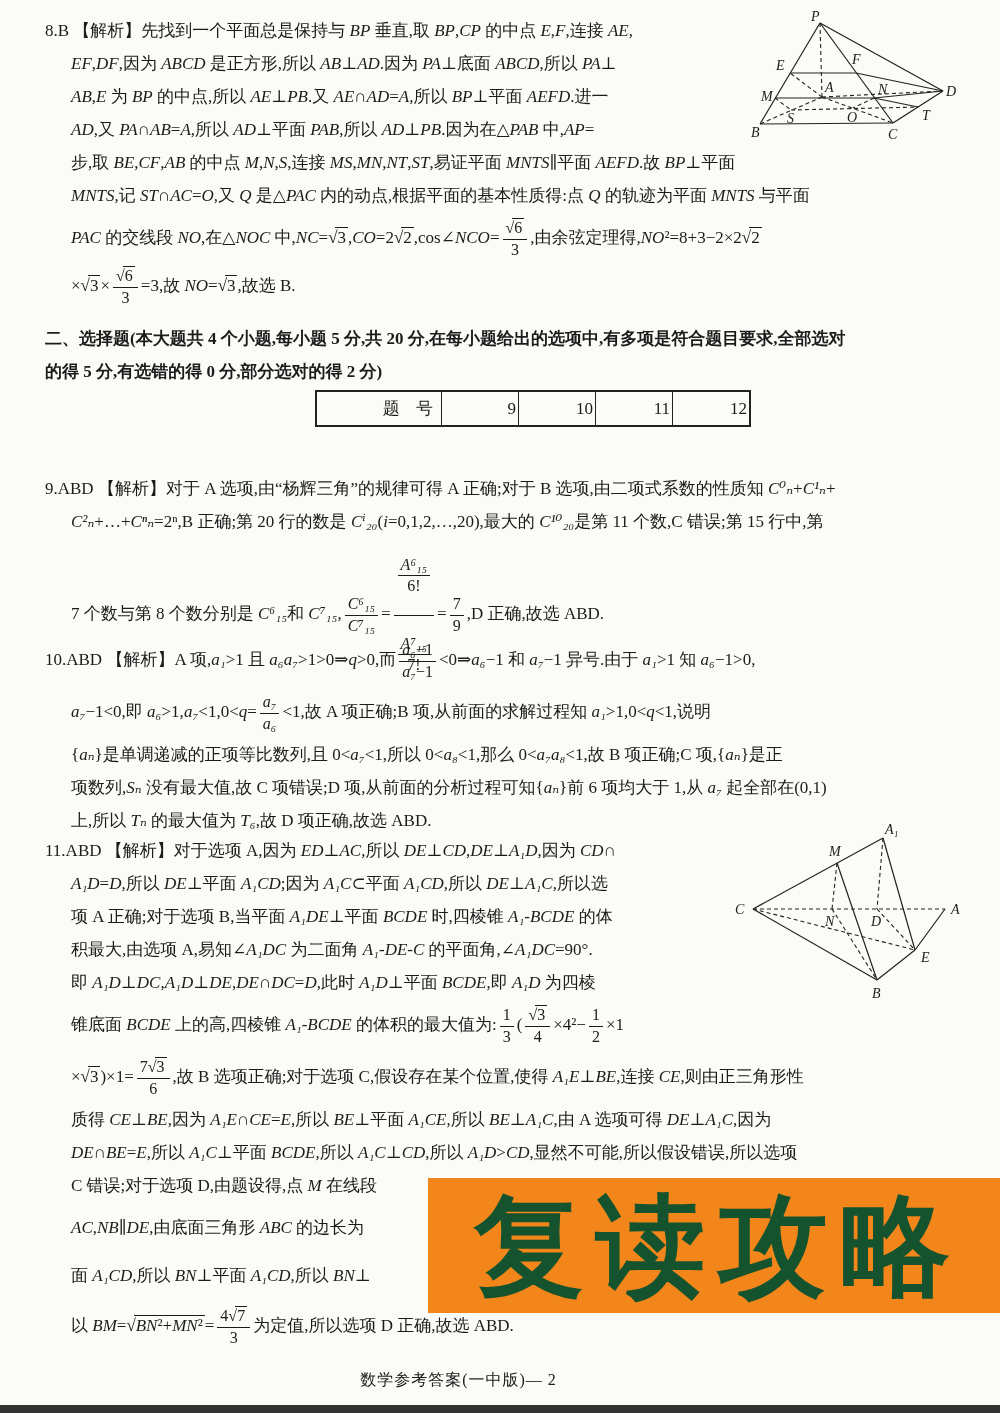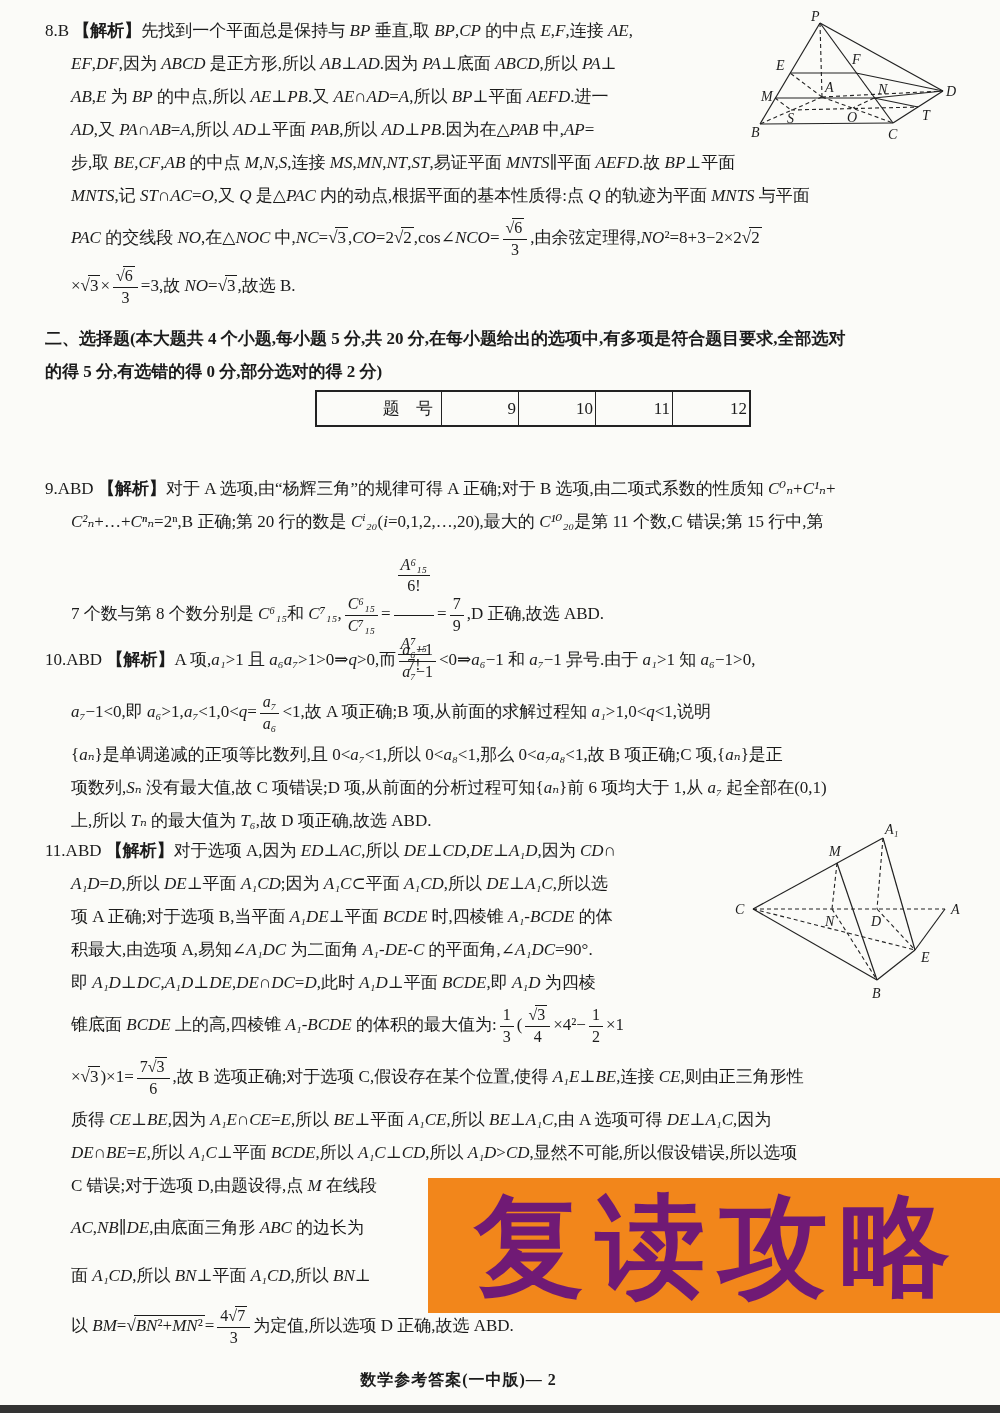--- a/index.html
+++ b/index.html
@@ -8,45 +8,45 @@
     background:#fbfbf8;color:#1b1b1b;
     font-family:"Liberation Serif","DejaVu Serif","DejaVu Sans",serif;
   }
   .blk{position:absolute;left:45px;width:940px}
   .ln{line-height:33px;white-space:pre;padding-left:26px;font-size:17px}
   .ln.first{padding-left:0}
   .t44{line-height:44px}
   .t52{line-height:52px}
   .t56{line-height:56px}
   .t88{line-height:88px}
-  .bold{font-weight:bold}
+  .bold{font-weight:normal}
   .sec-bold .ln{font-weight:bold}
   .mi{font-style:italic}
   .frac{display:inline-flex;flex-direction:column;align-items:center;vertical-align:middle;
         margin:0 3px;line-height:1.15;font-size:16px;text-align:center}
   .frac .num{border-bottom:1.4px solid #1b1b1b;padding:0 3px 1px}
   .frac .den{padding-top:1px}
   .frac .frac{margin:18px 1px}
   .sqrt{white-space:nowrap}
   .sqrt .rad{letter-spacing:-1px}
   .sqrt .bar{border-top:1.4px solid #1b1b1b;padding:0 2px;margin-left:-1px}
   table.anst{position:absolute;left:315px;top:390px;border-collapse:collapse;
              border:2px solid #222;background:transparent}
   table.anst td{border:1.5px solid #222;width:72px;height:33px;text-align:right;
                 font-size:17px;padding:0 2px}
   table.anst td.hd{width:120px;letter-spacing:6px}
   .figure{position:absolute}
   .figure svg text{font-family:"Liberation Serif","DejaVu Serif",serif;font-style:italic;font-size:14px;fill:#1b1b1b}
   .watermark{position:absolute;left:428px;top:1178px;width:572px;height:135px;
-             background:#F2861B;color:#701a75;z-index:5;overflow:hidden;
+             background:#F2861B;color:#14532d;z-index:5;overflow:hidden;
              display:flex;align-items:center;justify-content:center;
              font-family:"Liberation Sans","DejaVu Sans",sans-serif;font-weight:bold;
              font-size:110px;line-height:1;letter-spacing:12px;padding-left:8px;box-sizing:border-box}
   .footer{position:absolute;left:0;top:1370px;width:917px;text-align:center;
-          font-size:16px;font-weight:bold;letter-spacing:1px}
+          font-size:16px;font-weight:normal;letter-spacing:1px}
   .bottom-strip{position:absolute;left:0;top:1405px;width:1000px;height:8px;background:#333}
 </style>
 </head>
 <body>
 
 <div class="blk" style="top:14px">
     <div class="ln first">8.B <span class="bold">【解析】</span>先找到一个平面总是保持与 <span class="mi">BP</span> 垂直,取 <span class="mi">BP</span>,<span class="mi">CP</span> 的中点 <span class="mi">E</span>,<span class="mi">F</span>,连接 <span class="mi">AE</span>,</div>
     <div class="ln"><span class="mi">EF</span>,<span class="mi">DF</span>,因为 <span class="mi">ABCD</span> 是正方形,所以 <span class="mi">AB</span>⊥<span class="mi">AD</span>.因为 <span class="mi">PA</span>⊥底面 <span class="mi">ABCD</span>,所以 <span class="mi">PA</span>⊥</div>
     <div class="ln"><span class="mi">AB</span>,<span class="mi">E</span> 为 <span class="mi">BP</span> 的中点,所以 <span class="mi">AE</span>⊥<span class="mi">PB</span>.又 <span class="mi">AE</span>∩<span class="mi">AD</span>=<span class="mi">A</span>,所以 <span class="mi">BP</span>⊥平面 <span class="mi">AEFD</span>.进一</div>
     <div class="ln"><span class="mi">AD</span>,又 <span class="mi">PA</span>∩<span class="mi">AB</span>=<span class="mi">A</span>,所以 <span class="mi">AD</span>⊥平面 <span class="mi">PAB</span>,所以 <span class="mi">AD</span>⊥<span class="mi">PB</span>.因为在△<span class="mi">PAB</span> 中,<span class="mi">AP</span>=</div>

